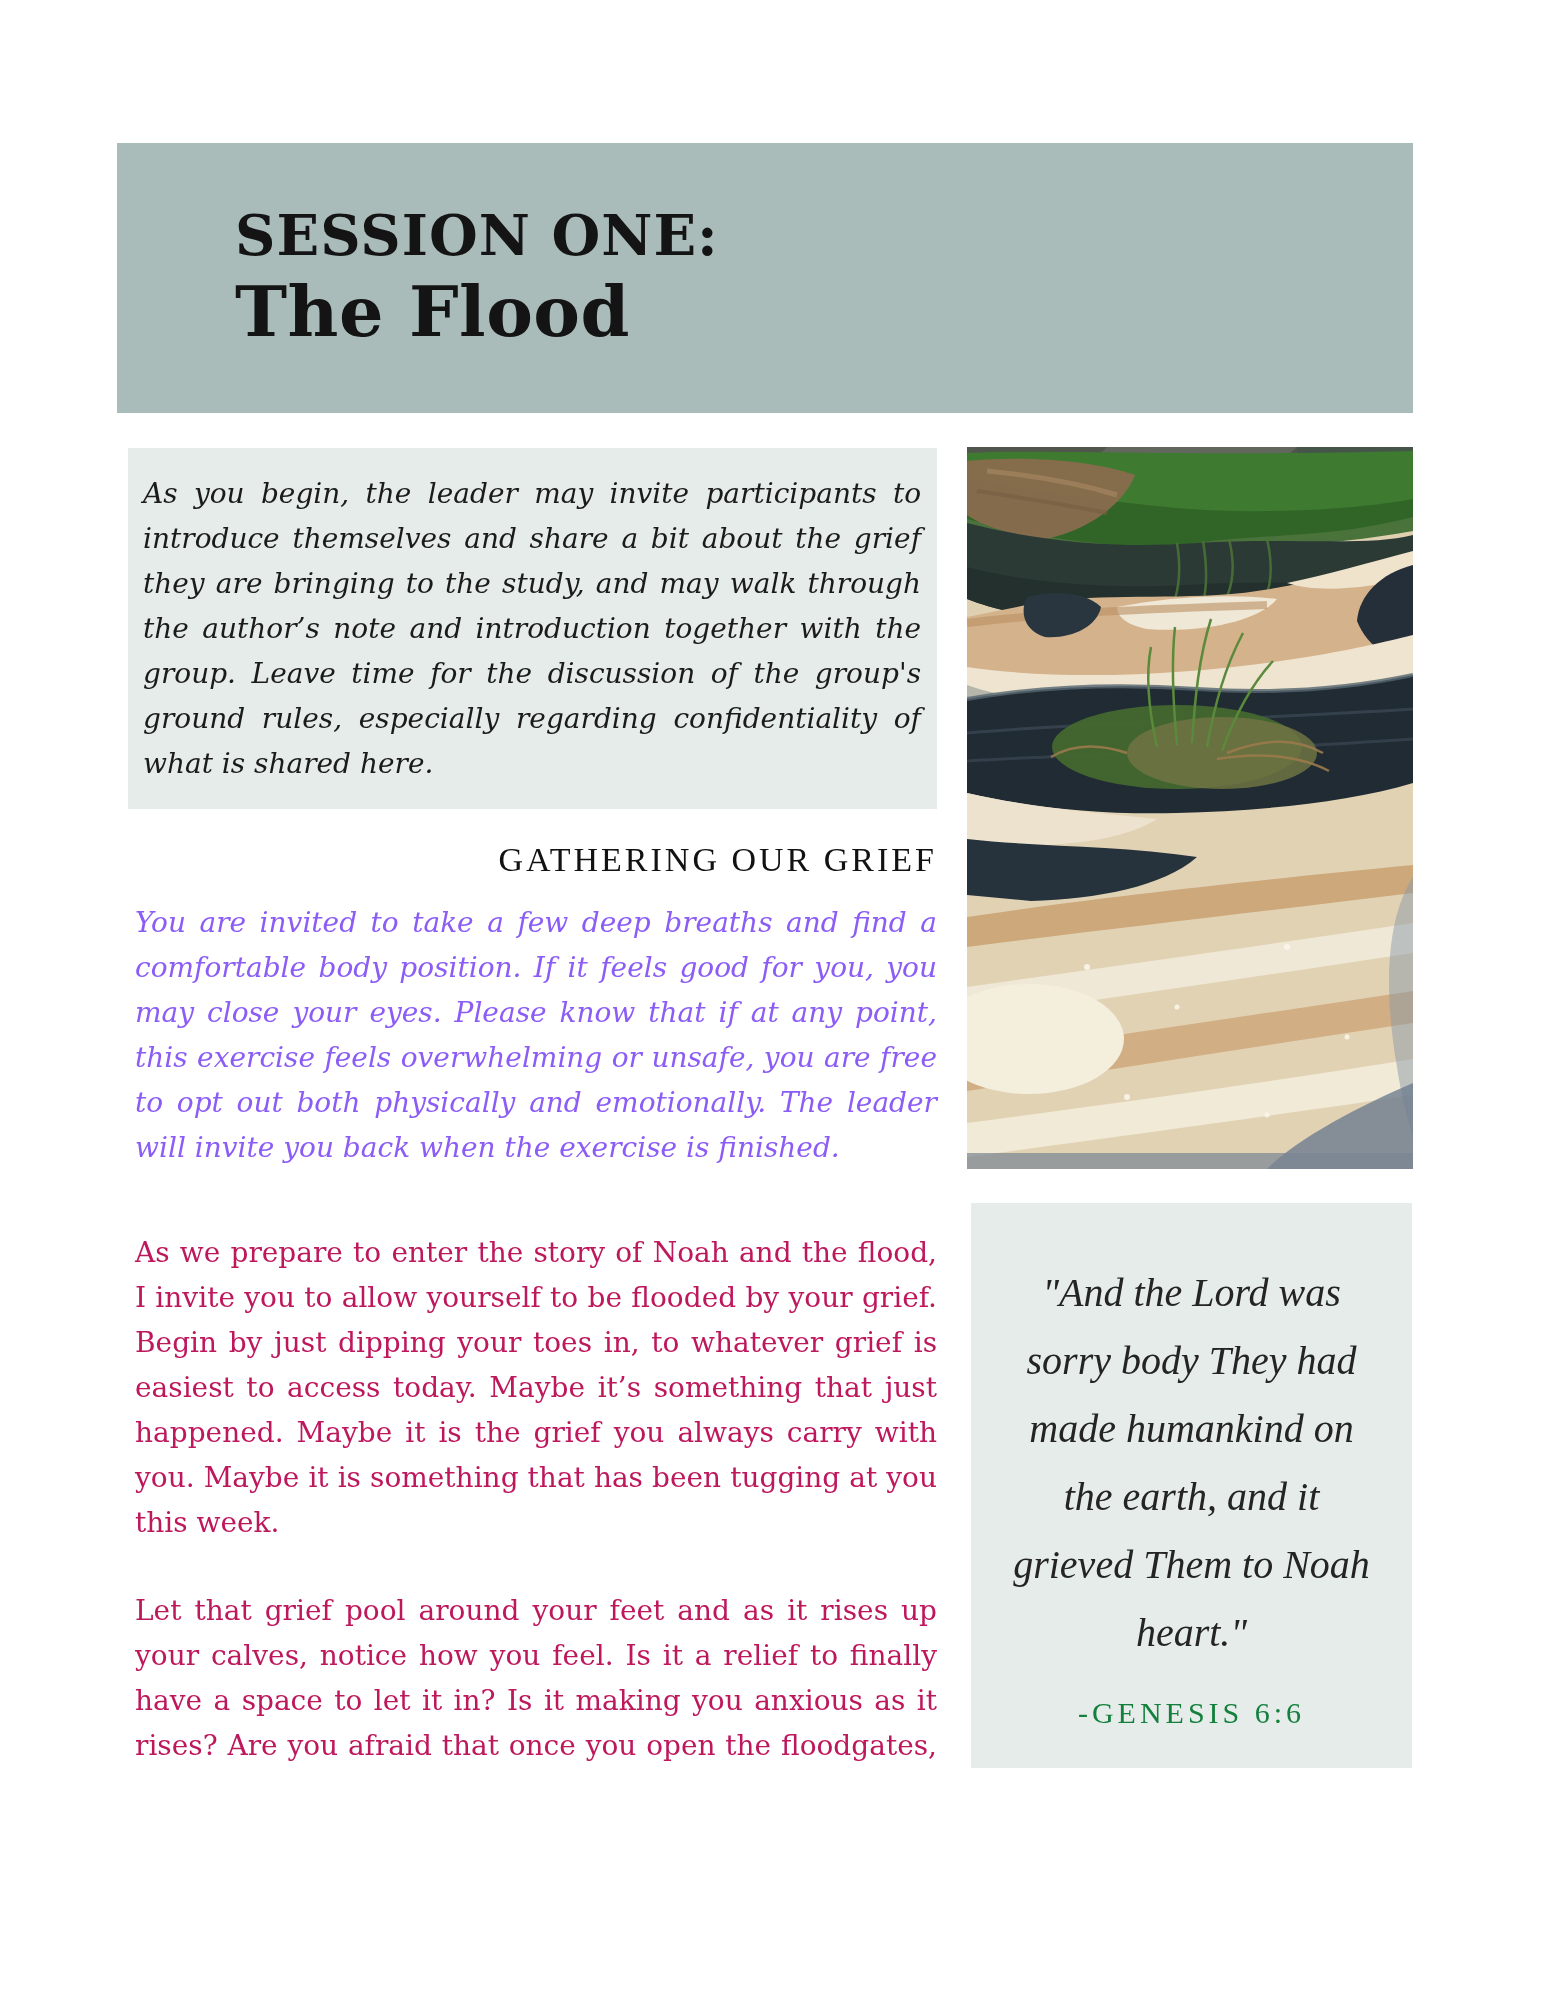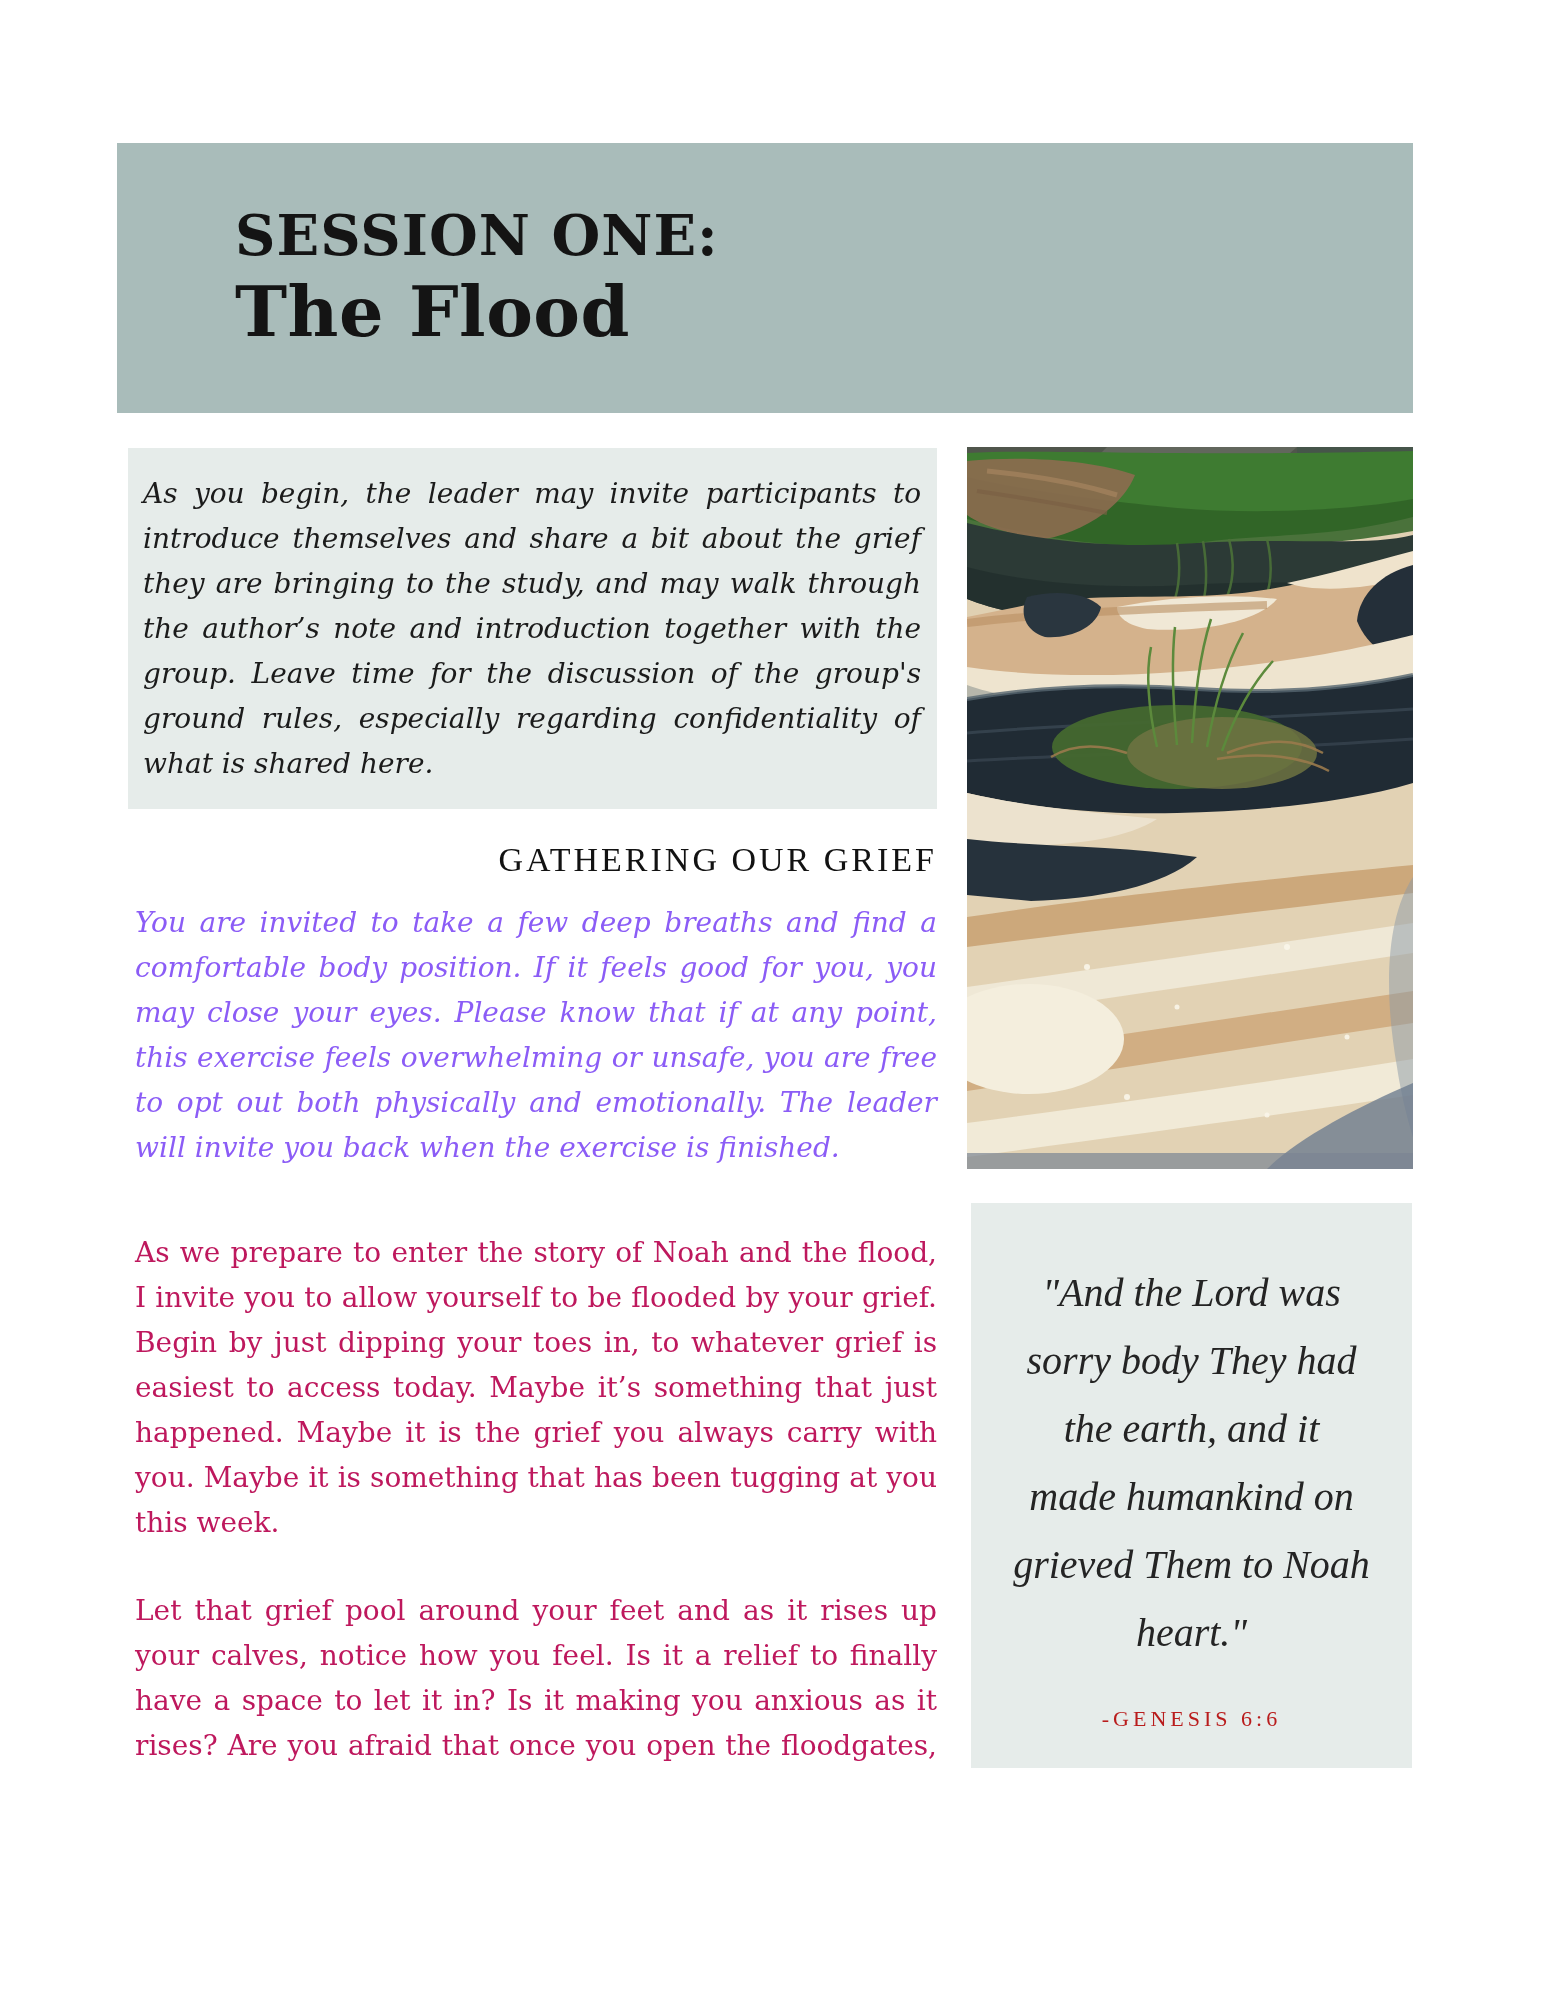--- a/index.html
+++ b/index.html
@@ -73,23 +73,23 @@
     padding:56px 18px 0 18px;
     text-align:center;
   }
   .quote-line{
     display:block;
     font-family:"Liberation Serif",serif;
     font-style:italic;font-size:40px;line-height:68px;
     color:#242424;
   }
   .quote-attr{
-    margin-top:39px;
-    font-family:"Liberation Serif",serif;
-    font-size:22px;letter-spacing:4px;color:#b91c1c;
+    margin-top:29px;
+    font-family:"Liberation Serif",serif;
+    font-size:30px;letter-spacing:4px;color:#15803d;
   }
   
   .footer-bar{
     position:absolute;left:133px;top:1907px;width:1140px;height:11px;
     background:var(--accent-teal);
     box-shadow:0 -3px 0 0 #dcebeb, 0 3px 0 0 #dcebeb;
   }
   .page-drop{
     position:absolute;left:1325px;top:1830px;width:78px;height:122px;
   }
@@ -215,22 +215,22 @@
         <circle cx="160" cy="650" r="3"></circle>
           <circle cx="300" cy="668" r="2.5"></circle>
       </g>
     </svg>
   </figure>
 
   <aside class="quote-box">
     <blockquote>
       <span class="quote-line">"And the Lord was</span>
       <span class="quote-line">sorry body They had</span>
+      <span class="quote-line">made humankind on</span>
       <span class="quote-line">the earth, and it</span>
-      <span class="quote-line">made humankind on</span>
       <span class="quote-line">grieved Them to Noah</span>
       <span class="quote-line">heart."</span>
     </blockquote>
     <p class="quote-attr">-GENESIS 6:6</p>
   </aside>
 
   <div class="footer-bar"></div>
 
   <div class="page-drop">
     <svg viewBox="0 0 78 122">

